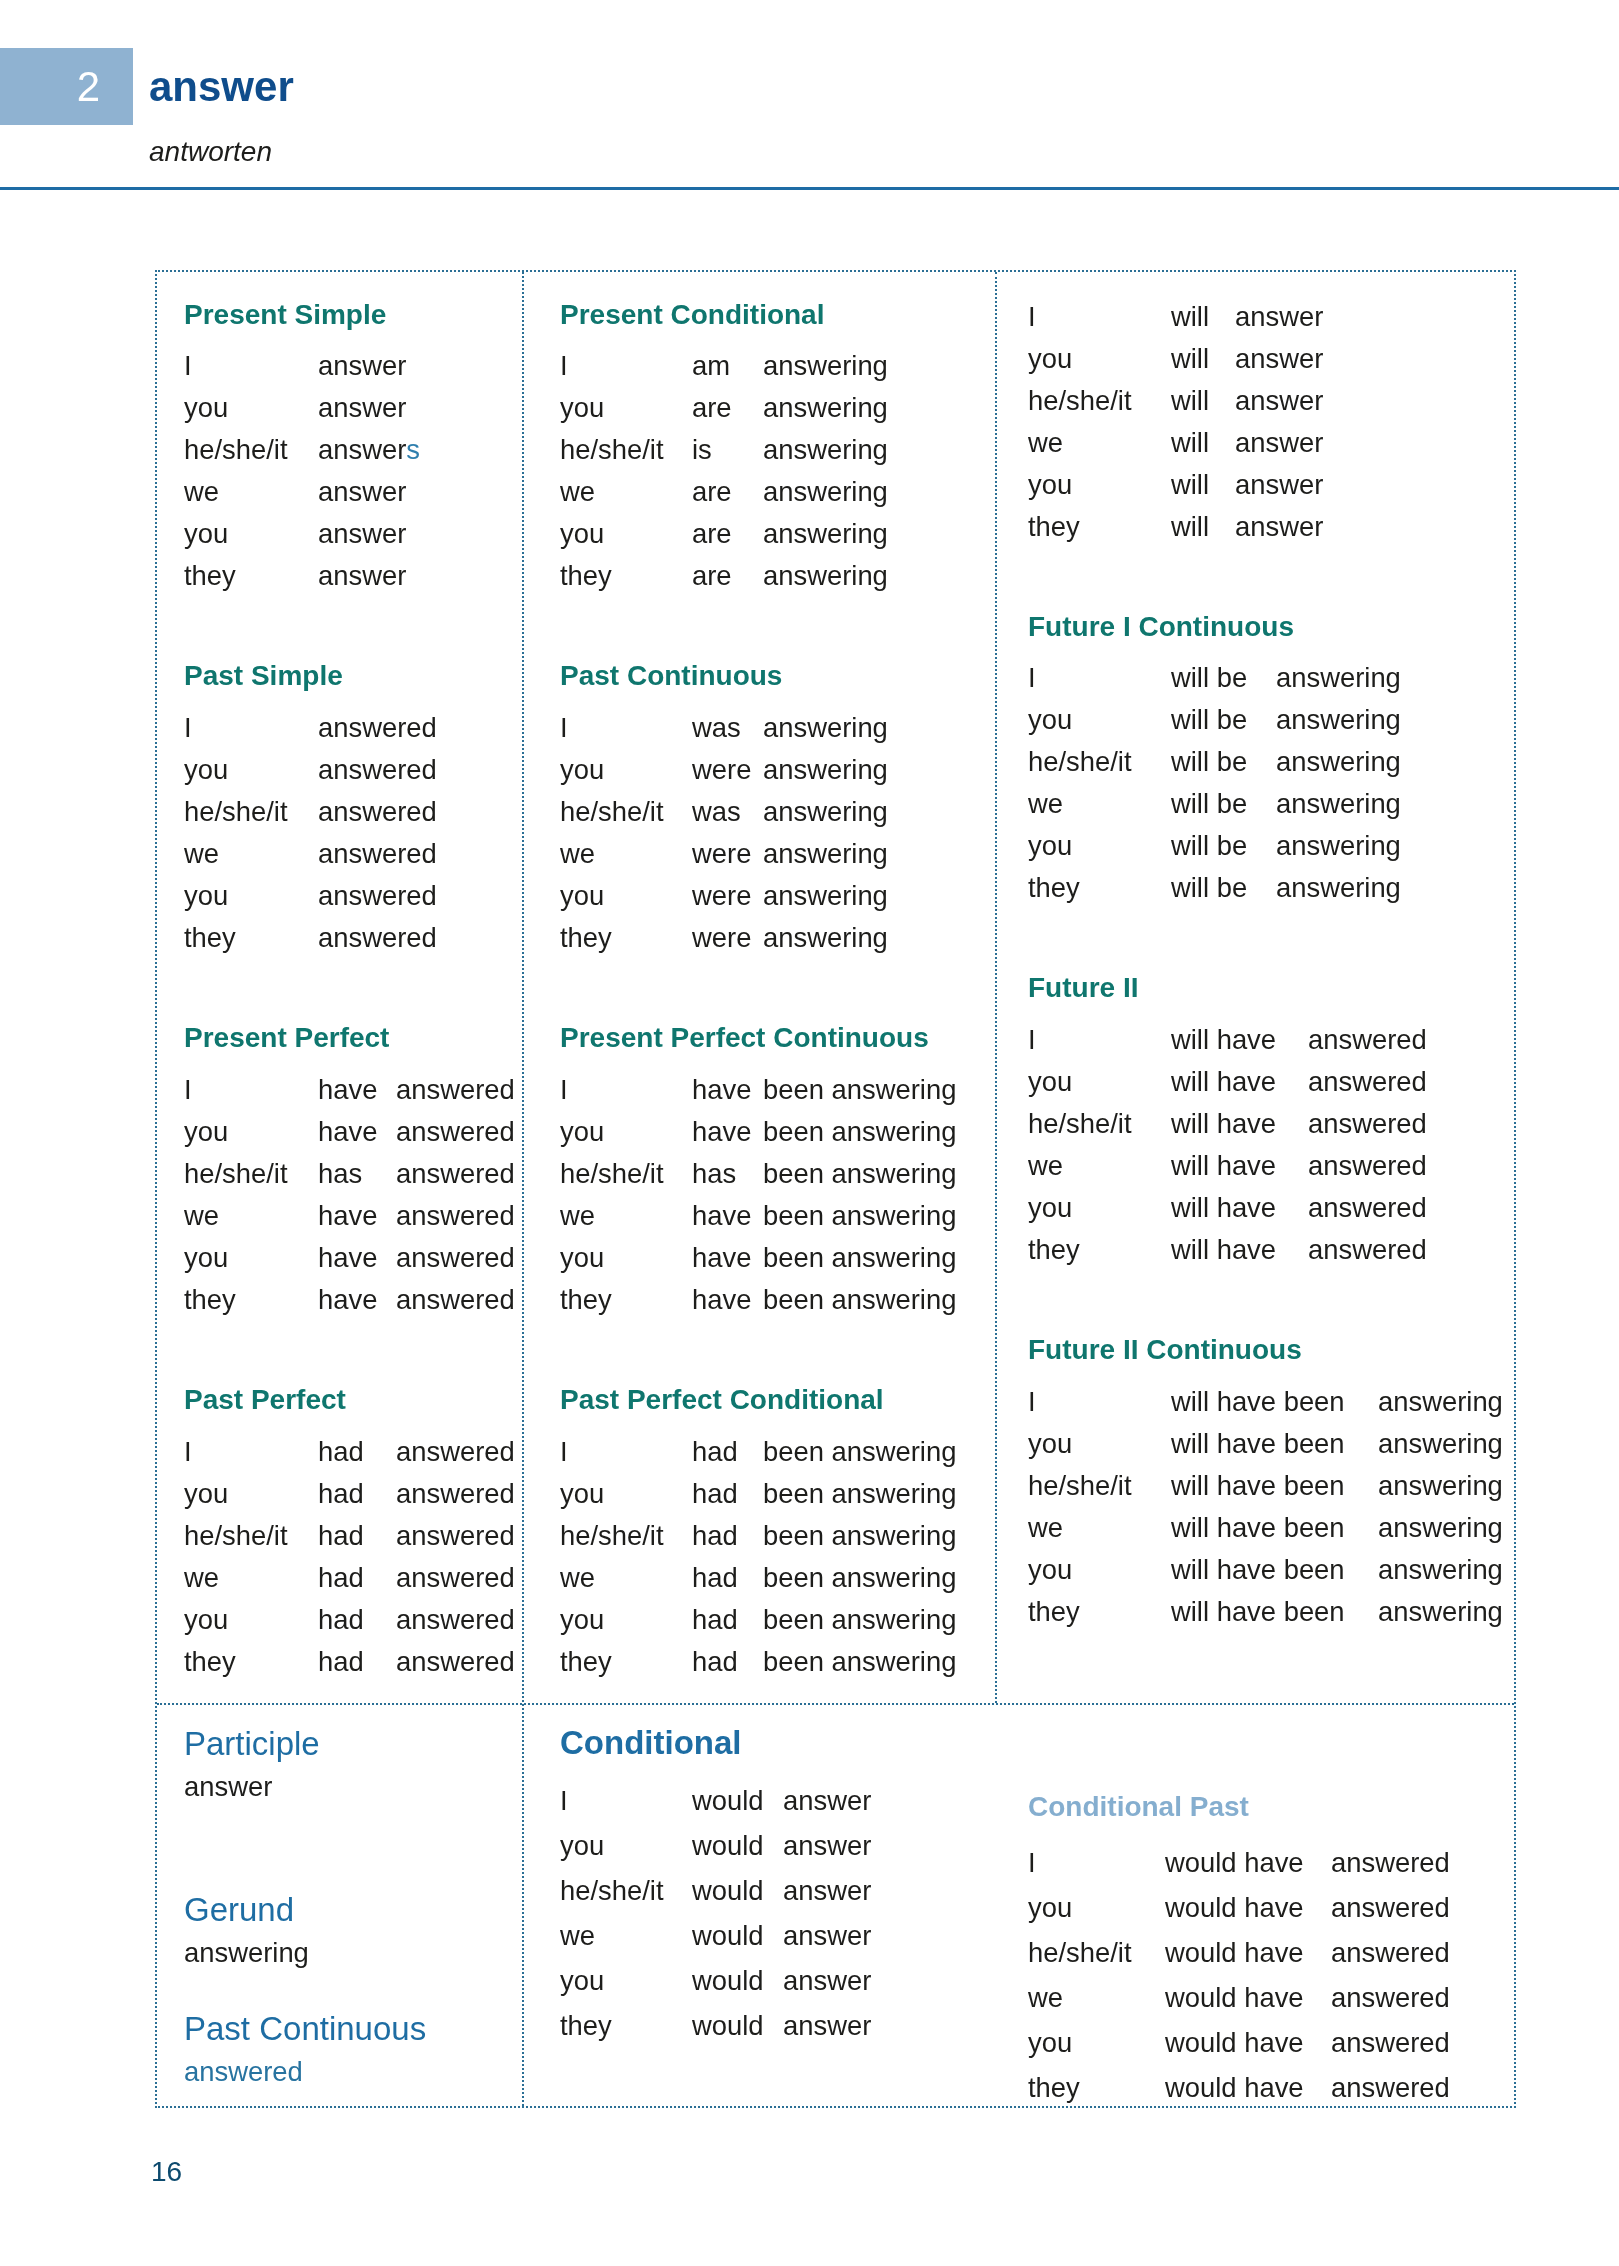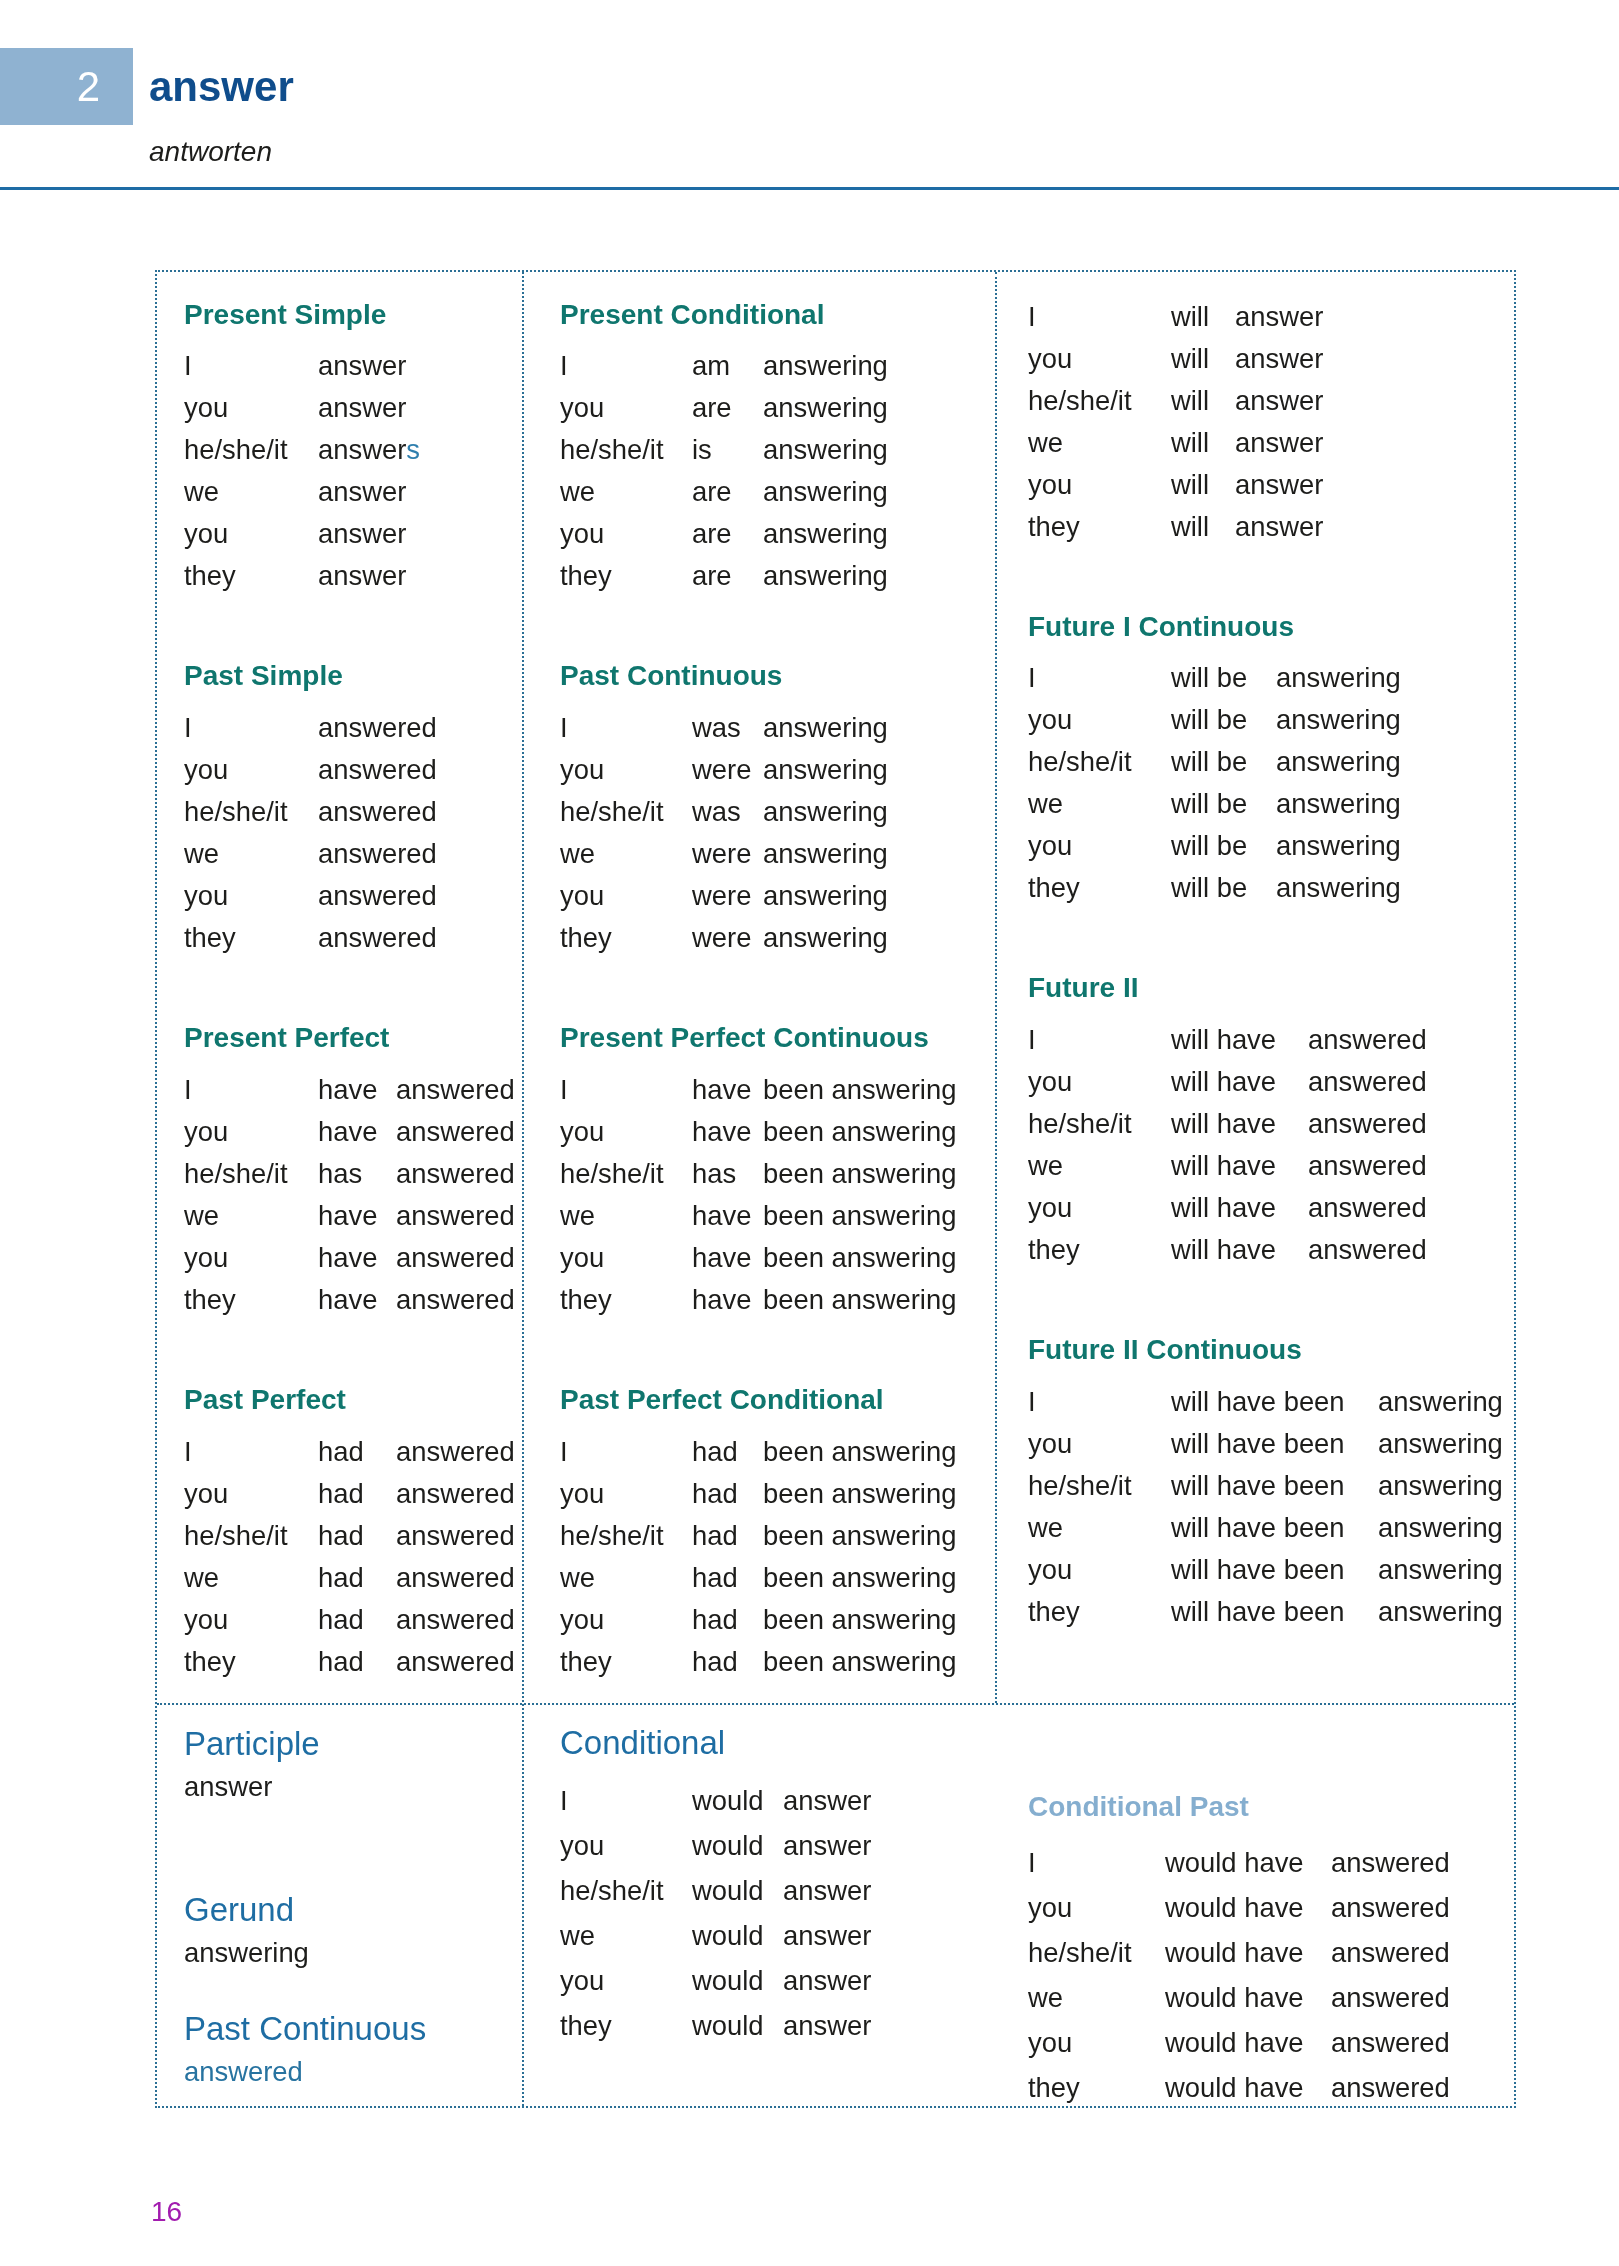--- a/index.html
+++ b/index.html
@@ -37,29 +37,29 @@
 
   
   .bleft{position:absolute;left:155px;top:1701px;width:365px;padding:20px 0 0 29px;box-sizing:border-box;}
   .bhead{font-size:33px;color:#1e6da3;line-height:46px;}
   .bword{font-size:27.4px;line-height:40px;}
   .bword.blue{color:#2773a0;}
   .mt1{margin-top:80px;}
   .mt2{margin-top:33px;}
 
   .bright{position:absolute;left:521px;top:1701px;width:996px;padding:18.3px 0 0 39px;box-sizing:border-box;}
-  .cond-title{font-size:33px;color:#1e6da3;line-height:48px;}
+  .cond-title{font-size:33px;color:#1e6da3;line-height:48px;font-weight:bold;}
   .cond-cols{position:relative;}
   .cond-sub{position:relative;}
   .cond-sub.second{position:absolute;left:468px;top:0;}
   .sub-title{font-size:28px;font-weight:bold;color:#85aecf;line-height:40px;margin:9.1px 0 12.8px 0;}
   .cond-rows{margin-top:11px;}
   .cond-rows .crow{line-height:45px;}
 
-  .pagenum{position:absolute;left:151px;top:2155px;font-size:28px;line-height:33px;color:#a21caf;margin-top:40px;}
+  .pagenum{position:absolute;left:151px;top:2155px;font-size:28px;line-height:33px;color:#0c4a6e;}
 </style>
 </head>
 <body>
 
 <div id="page">
 
   <div class="badge">2</div>
   <div class="title">answer</div>
   <div class="subtitle">antworten</div>
   <div class="rule"></div>

